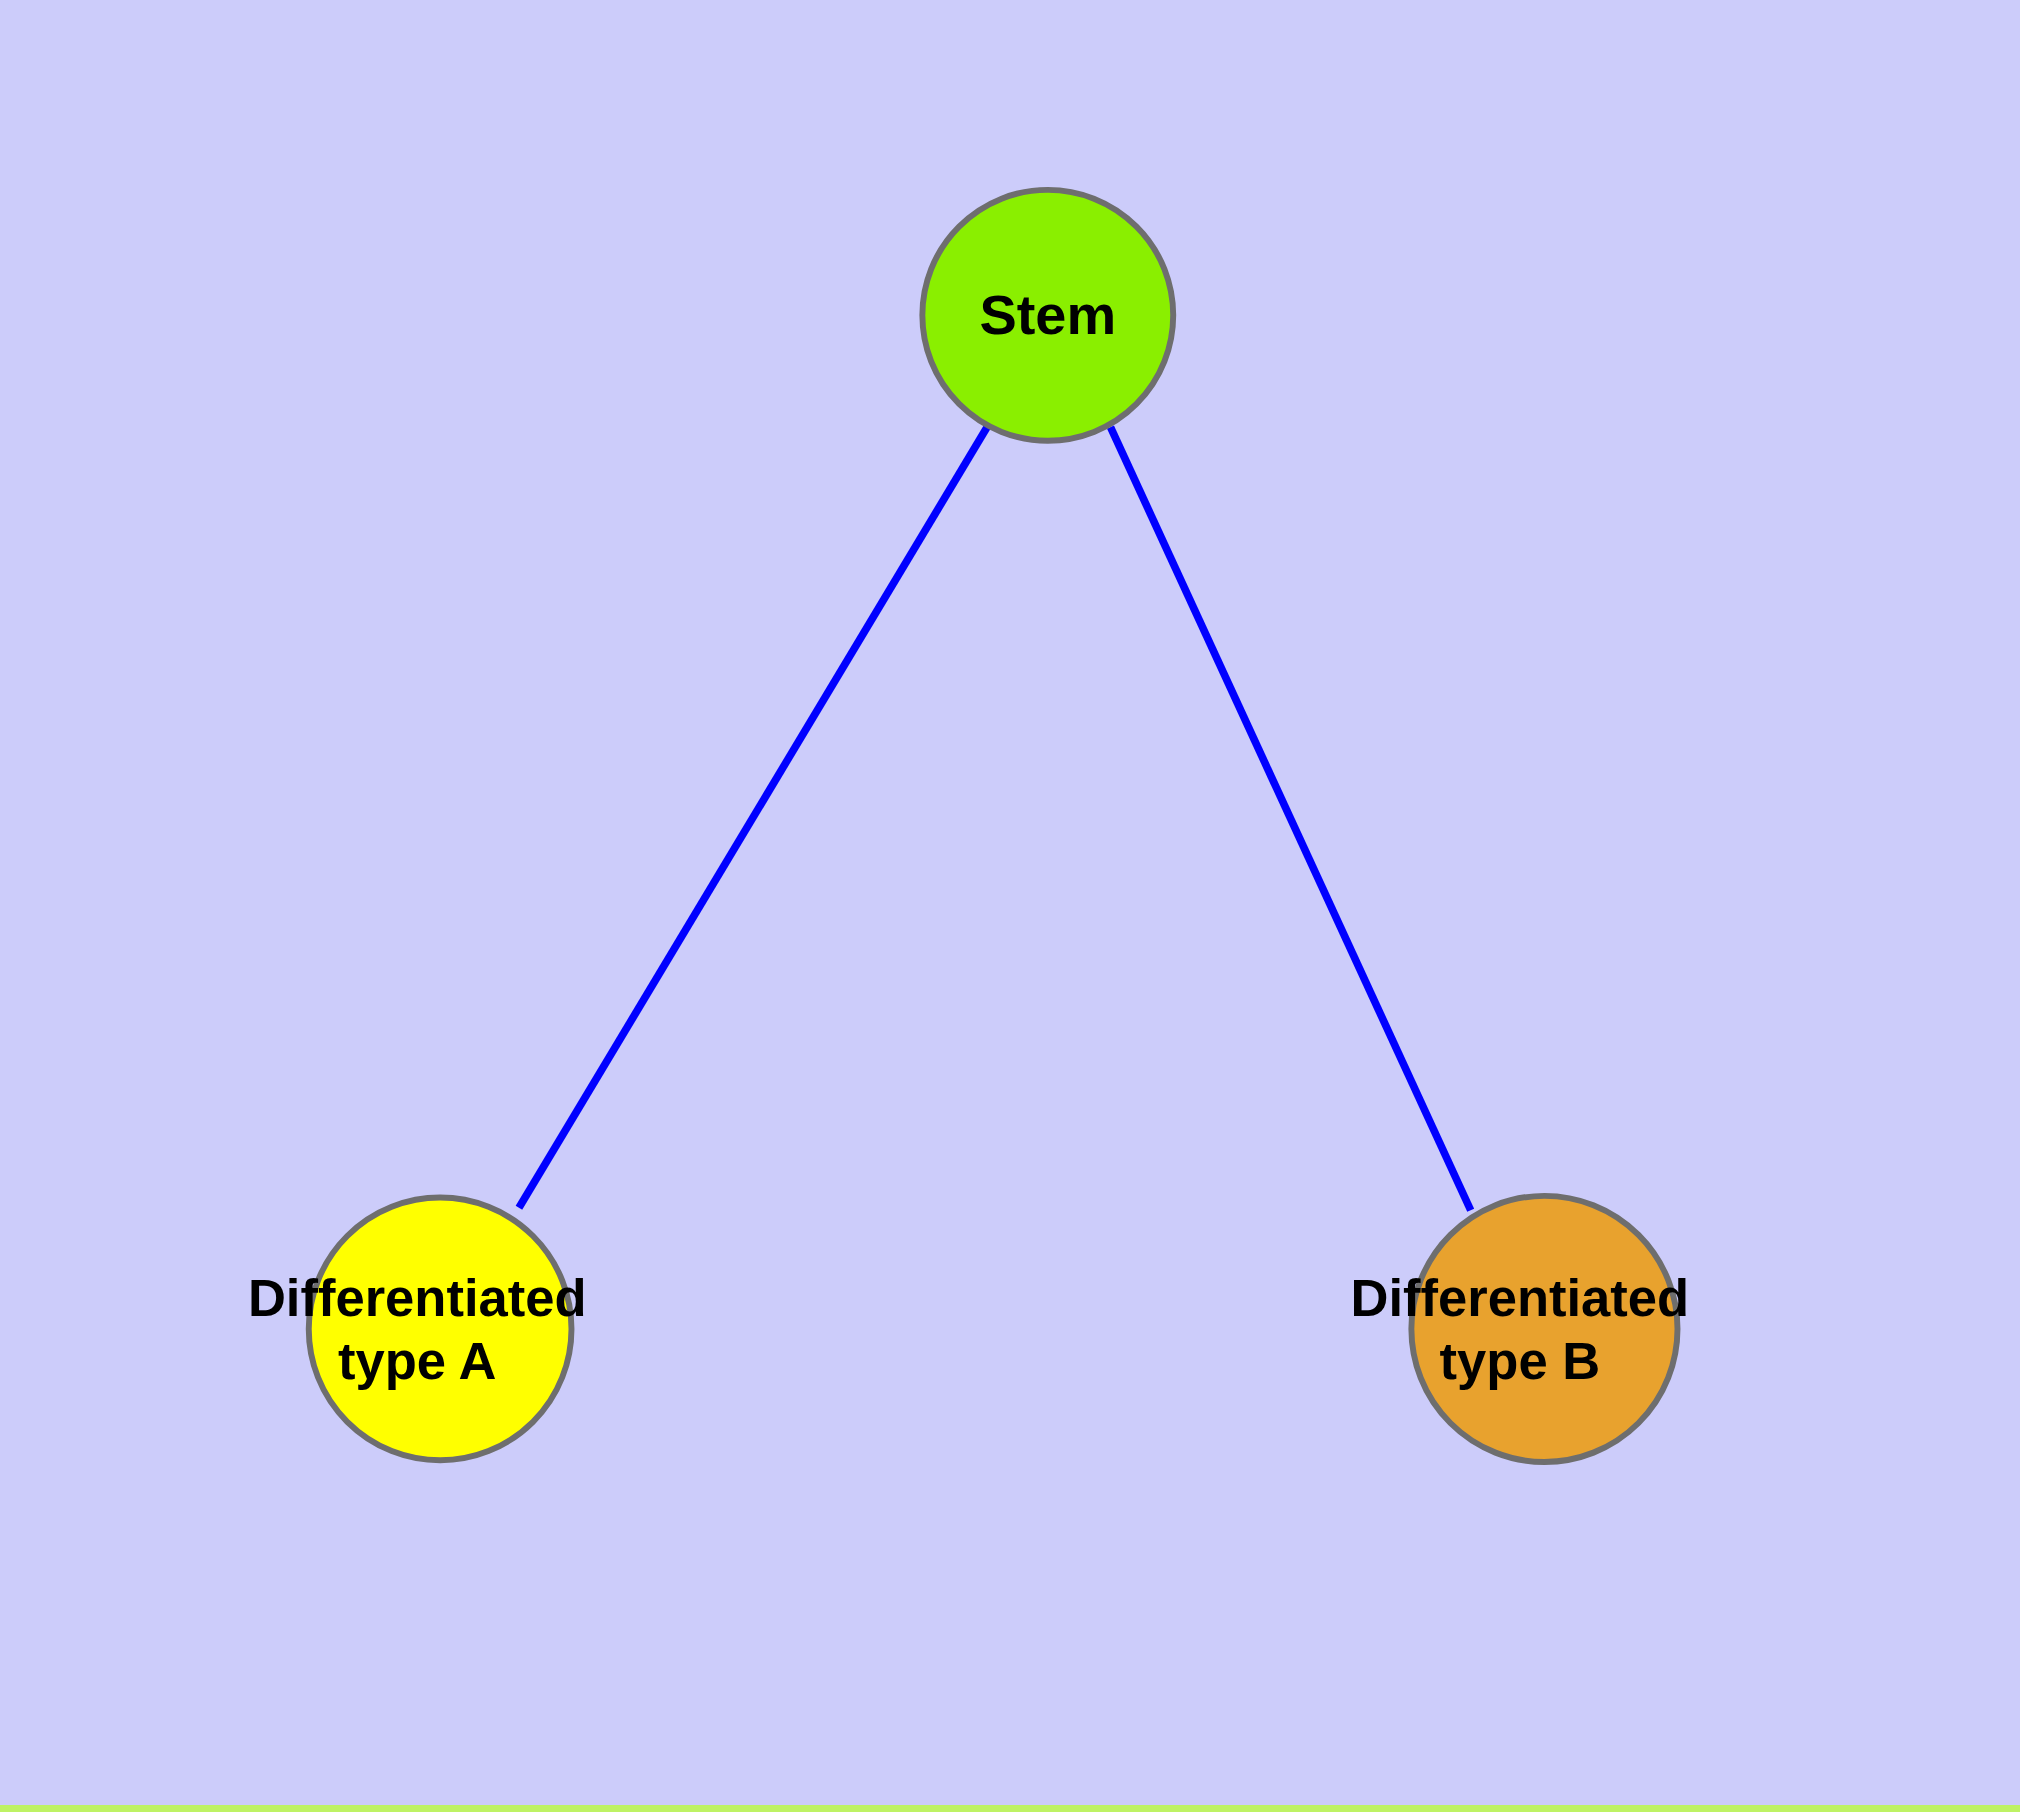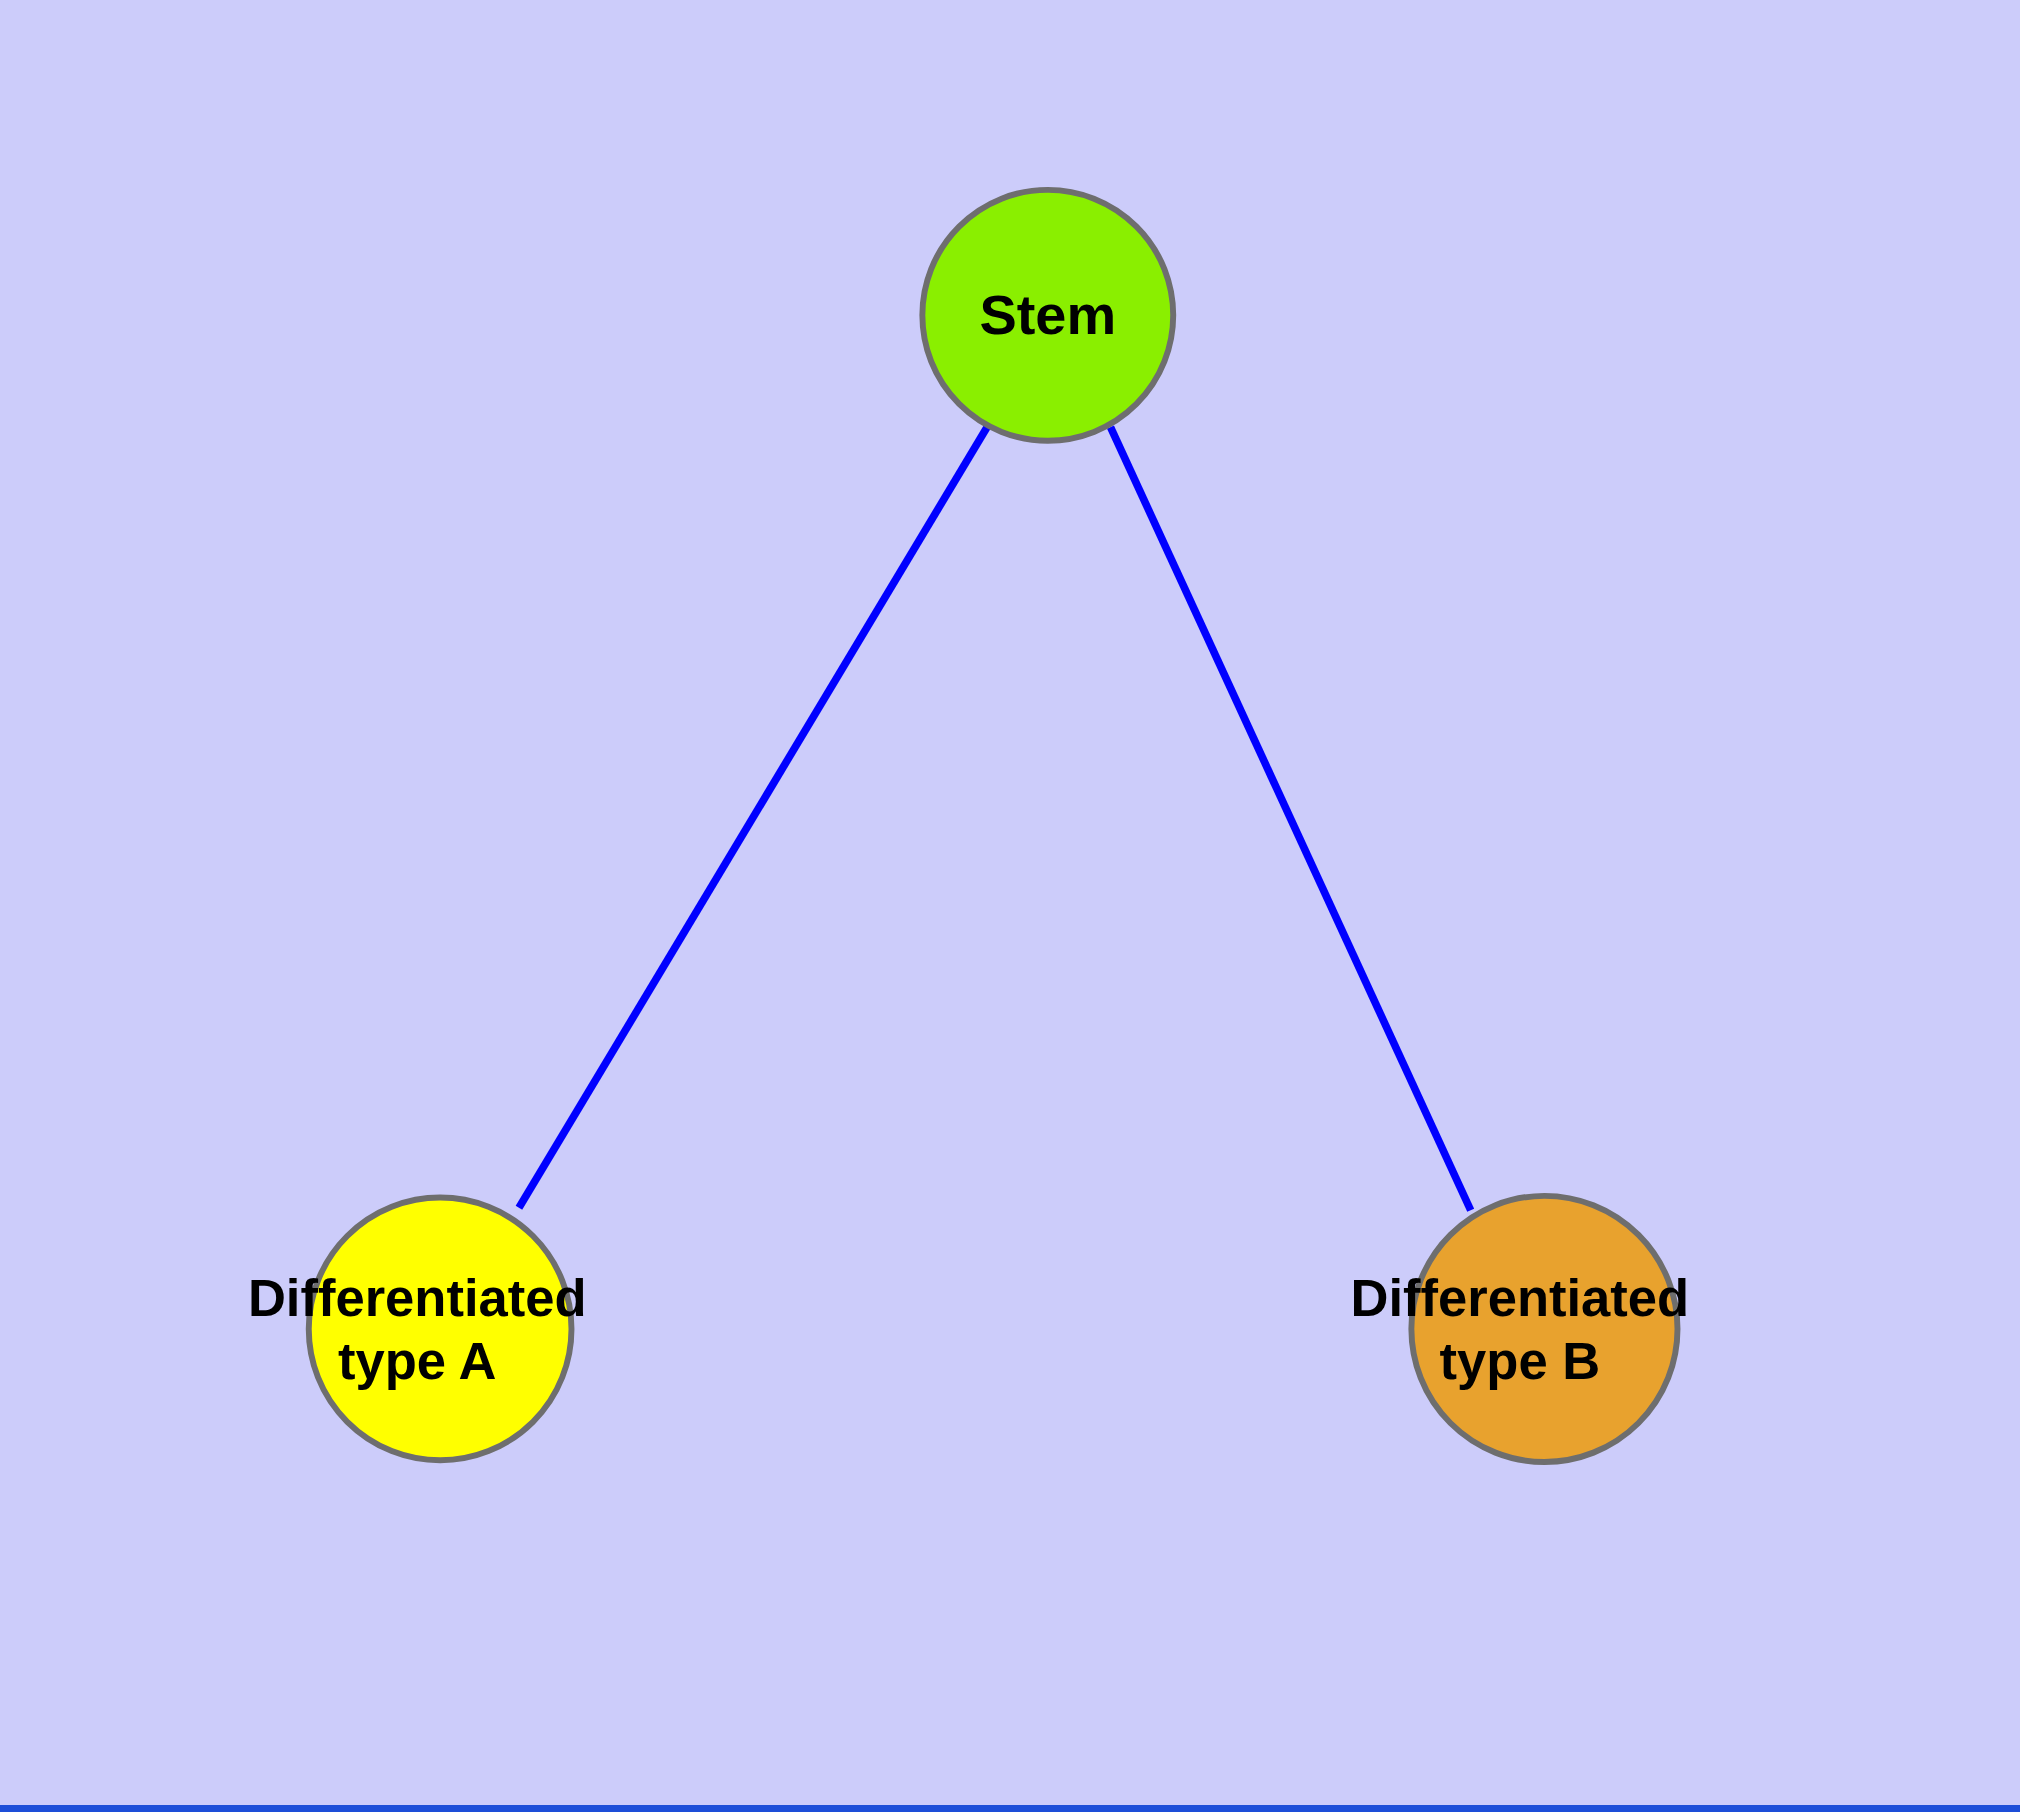--- a/index.html
+++ b/index.html
@@ -10,21 +10,21 @@
   body {
     width: 2021px;
     height: 1812px;
     font-family: "Liberation Sans", sans-serif;
     overflow: hidden;
   }
   #canvas {
     position: relative;
     width: 2021px;
     height: 1812px;
-    background: #1d4ed8;
+    background: #bef264;
   }
   #plot-bg {
     position: absolute;
     left: 0;
     top: 0;
     width: 2021px;
     height: 1805px;
     background: #ccccfa;
   }
   #graph-svg {

